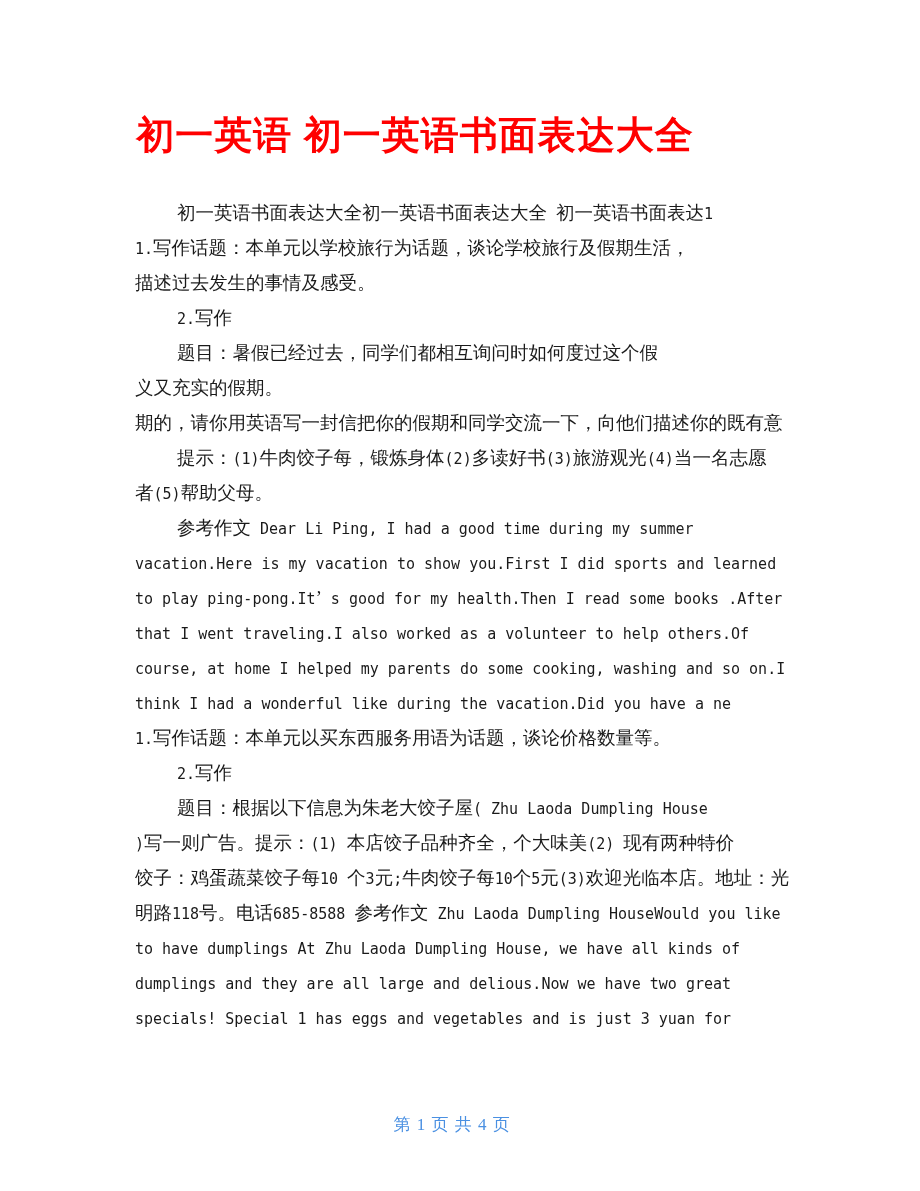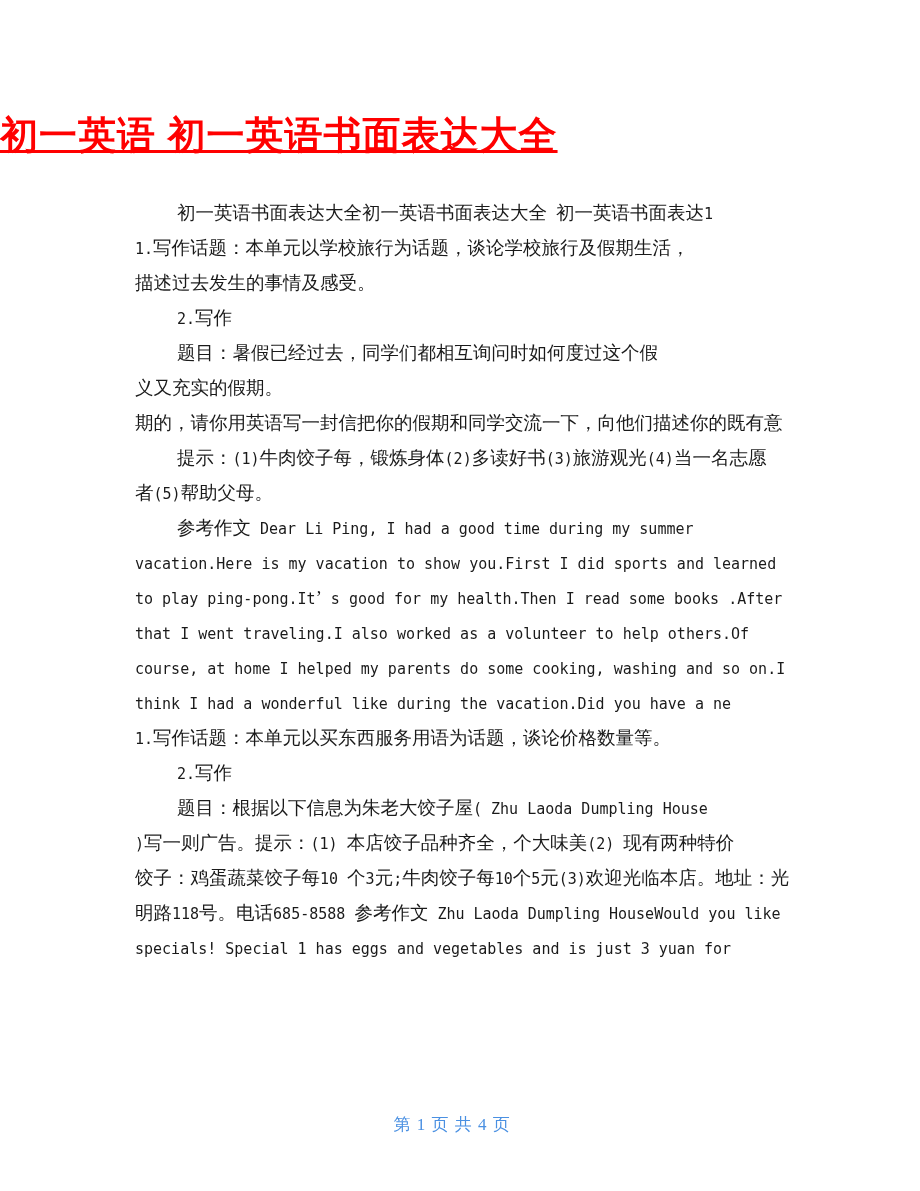--- a/index.html
+++ b/index.html
@@ -9,28 +9,27 @@
     height: 1191px;
     background: #ffffff;
     overflow: hidden;
     font-family: "Liberation Serif", "DejaVu Serif", serif;
     color: #1a1a1a;
   }
   .title {
     margin: 0;
     padding-top: 112px;
     padding-right: 90px;
-    text-align: left;
+    text-align: center;
     font-family: "Liberation Sans", "DejaVu Sans", sans-serif;
     font-weight: bold;
     font-size: 38px;
     line-height: 46px;
     letter-spacing: 1px;
     white-space: pre;
-    text-decoration: underline;
   }
   .doc-body {
     margin-top: 38px;
     padding-left: 135px;
     padding-right: 20px;
     font-size: 18.5px;
   }
   .line {
     line-height: 35px;
     height: 35px;
@@ -74,18 +73,20 @@
       <div class="line"><span class="en">to play ping-pong.It</span><span>’</span><span class="en"> s good for my health.Then I read some books .After</span></div>
       <div class="line"><span class="en">that I went traveling.I also worked as a volunteer to help others.Of</span></div>
       <div class="line"><span class="en">course, at home I helped my parents do some cooking, washing and so on.I</span></div>
       <div class="line"><span class="en">think I had a wonderful like during the vacation.Did you have a ne</span></div>
       <div class="line"><span class="en">1.</span><span>写作话题：本单元以买东西服务用语为话题，谈论价格数量等。</span></div>
       <div class="line indent"><span class="en">2.</span><span>写作</span></div>
       <div class="line indent"><span>题目：根据以下信息为朱老大饺子屋</span><span class="en">( Zhu Laoda Dumpling House</span></div>
       <div class="line"><span class="en">)</span><span>写一则广告。提示：</span><span class="en">(1) </span><span>本店饺子品种齐全，个大味美</span><span class="en">(2) </span><span>现有两种特价</span></div>
       <div class="line"><span>饺子：鸡蛋蔬菜饺子每</span><span class="en">10 </span><span>个</span><span class="en">3</span><span>元</span><span class="en">;</span><span>牛肉饺子每</span><span class="en">10</span><span>个</span><span class="en">5</span><span>元</span><span class="en">(3)</span><span>欢迎光临本店。地址：光</span></div>
       <div class="line"><span>明路</span><span class="en">118</span><span>号。电话</span><span class="en">685-8588 </span><span>参考作文</span><span class="en"> Zhu Laoda Dumpling HouseWould you like</span></div>
+      <div class="line"><span class="en">to have dumplings At Zhu Laoda Dumpling House, we have all kinds of</span></div>
+      <div class="line"><span class="en">dumplings and they are all large and delious.Now we have two great</span></div>
       <div class="line"><span class="en">specials! Special 1 has eggs and vegetables and is just 3 yuan for</span></div>
     </div>
 
   <div class="footer" style="color: rgb(74, 144, 226);">第 1 页 共 4 页</div>
 
 </div>
 
 </body></html>

